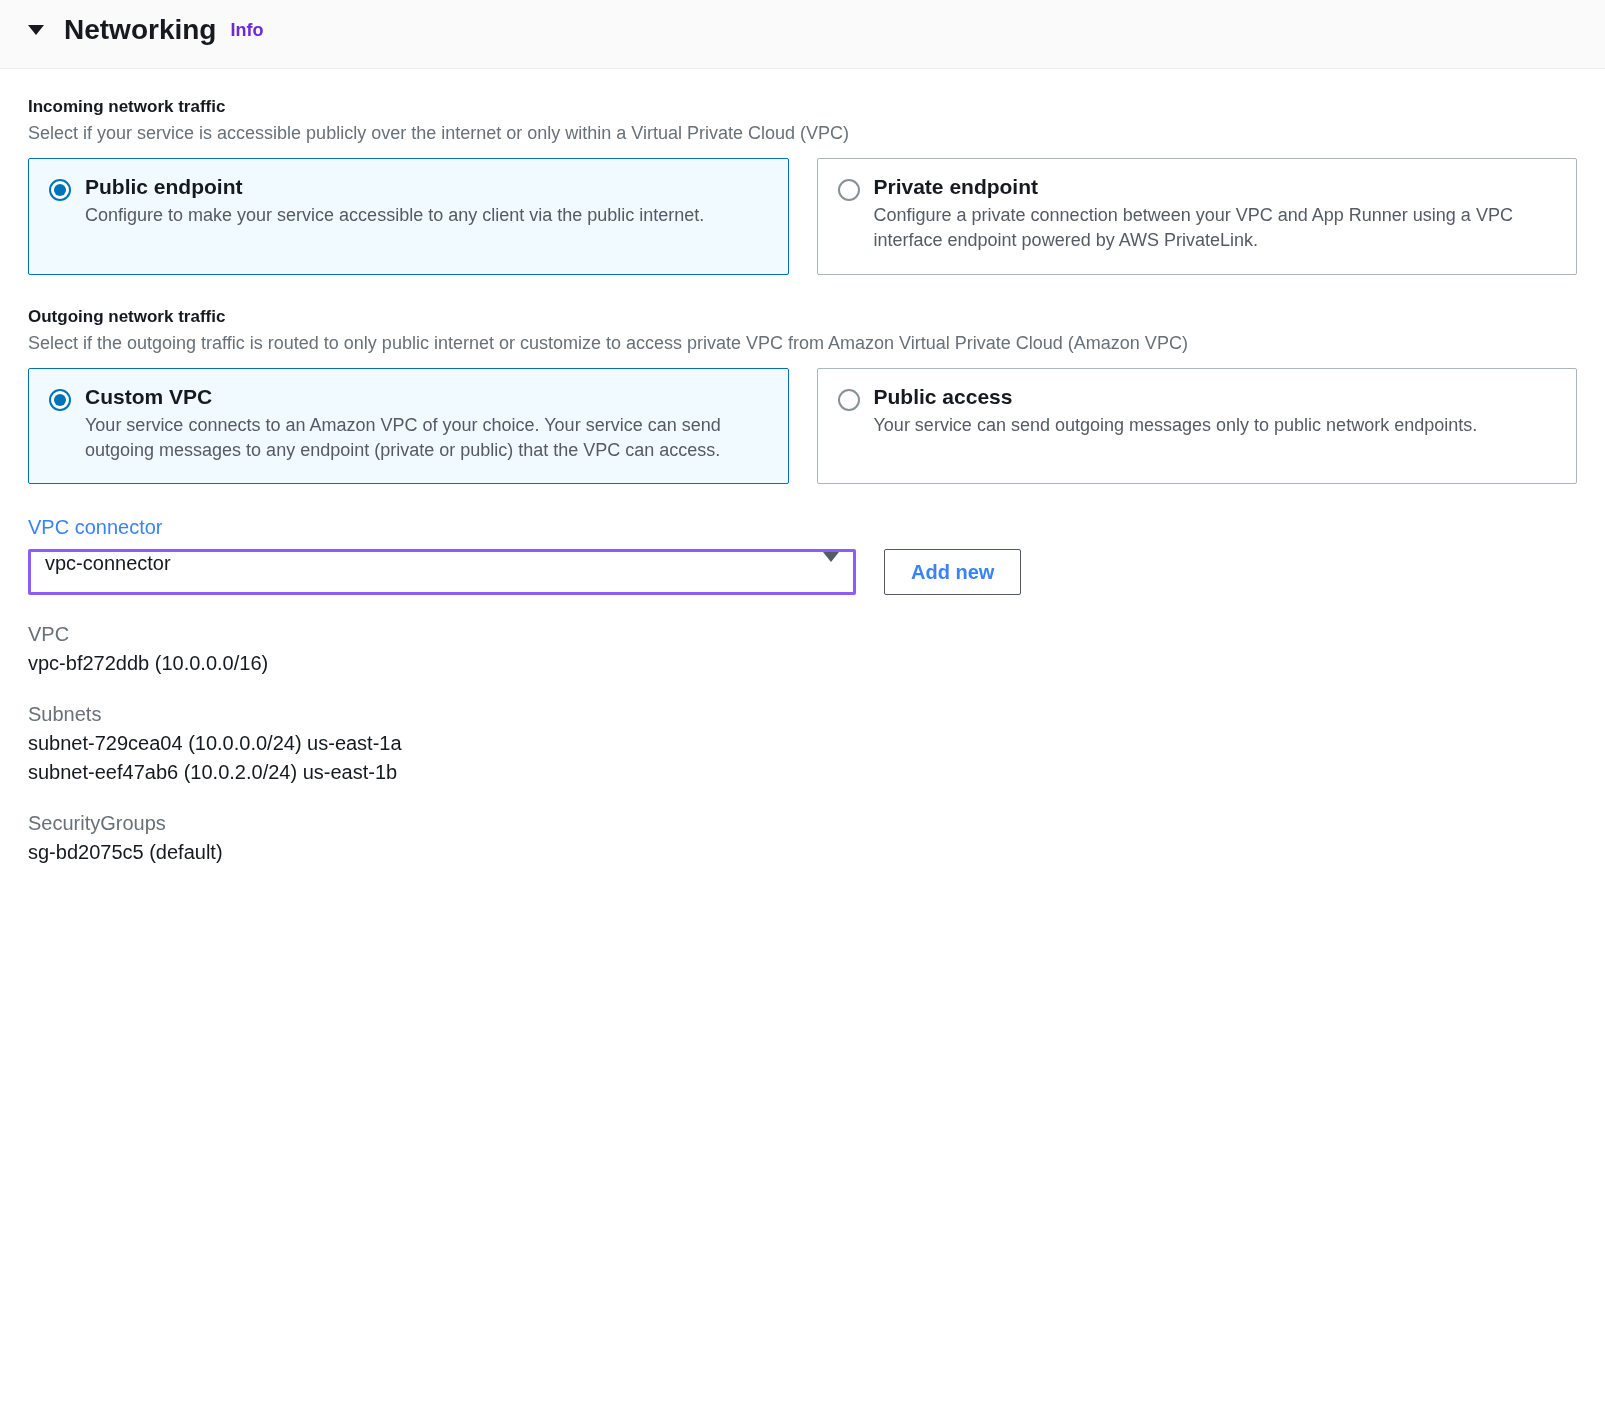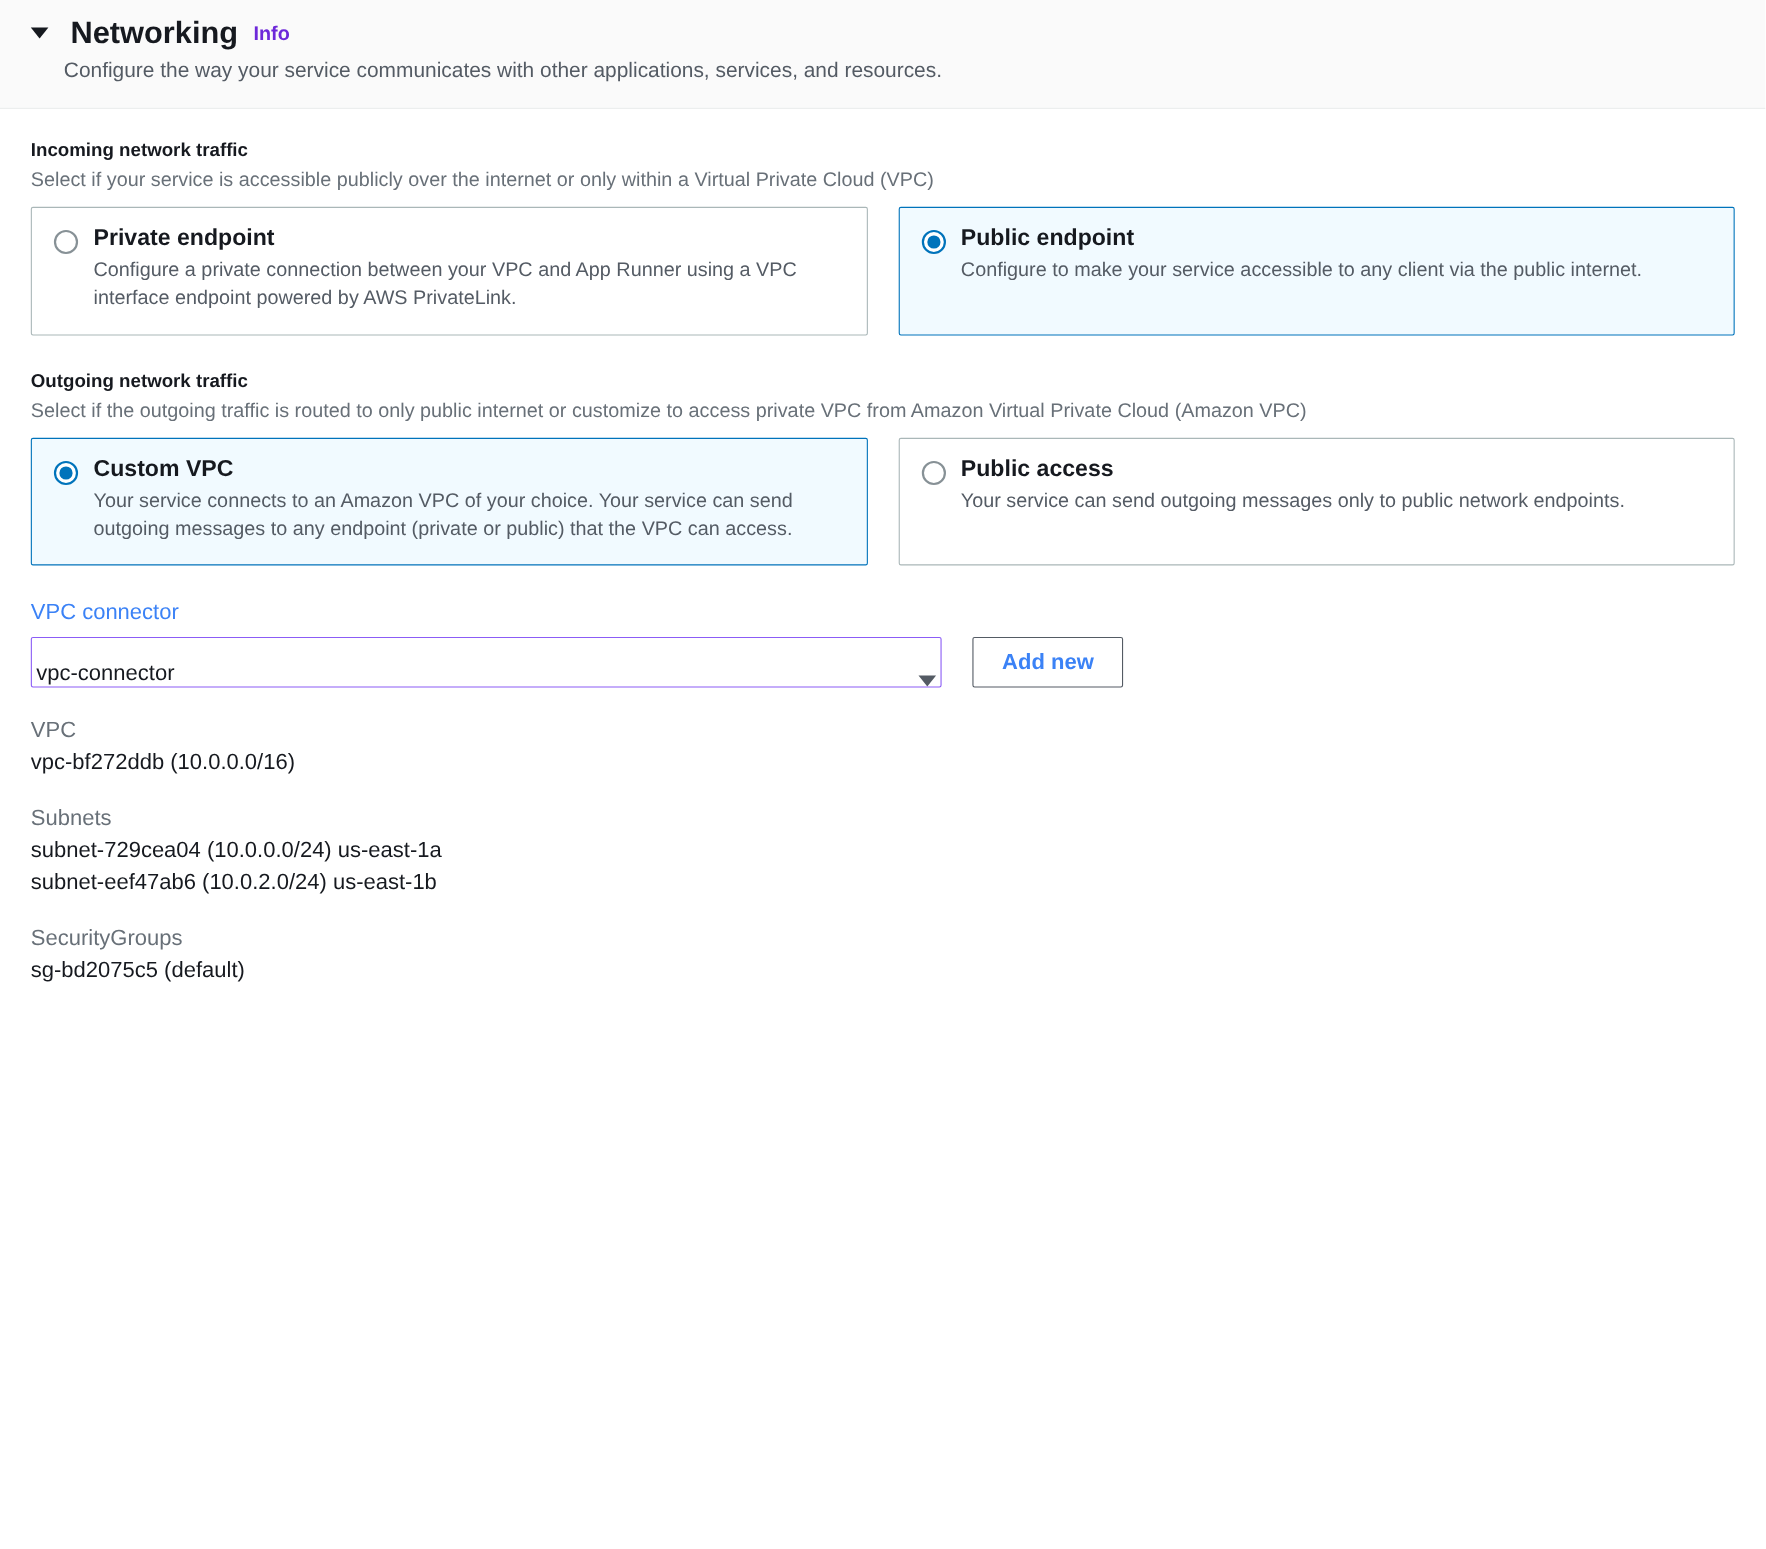--- a/index.html
+++ b/index.html
@@ -124,27 +124,27 @@
     margin-bottom: 10px;
   }
   .select-row {
     display: flex;
     gap: 28px;
     align-items: stretch;
     margin-bottom: 28px;
   }
   .select {
     flex: 0 0 828px;
-    border: 1px solid #8b5cf6;
+    border: 3px solid #8b5cf6;
     border-radius: 2px;
     height: 46px;
     display: flex;
-    align-items: flex-end;
+    align-items: flex-start;
     justify-content: space-between;
-    padding: 0 4px;
+    padding: 0 14px;
     font-size: 20px;
     cursor: pointer;
     background: #fff;
   }
   .select .tri {
     width: 0; height: 0;
     border-left: 8px solid transparent;
     border-right: 8px solid transparent;
     border-top: 10px solid #545b64;
   }
@@ -176,40 +176,39 @@
 </style>
 </head>
 <body>
 
 <div class="panel-header">
   <div class="panel-title-row">
     <span class="caret-toggle"></span>
     <h2 class="panel-title">Networking</h2>
     <span class="info-link">Info</span>
   </div>
-  <div class="panel-subtitle">Configure the way your service communicates with other applications, services, and resources.</div>
 </div>
 
 <div class="panel-body">
 
   <div class="section-title">Incoming network traffic</div>
   <div class="section-desc">Select if your service is accessible publicly over the internet or only within a Virtual Private Cloud (VPC)</div>
   <div class="card-row">
+    <div class="card selected">
+      <div class="radio checked"></div>
+      <div>
+        <div class="card-title">Public endpoint</div>
+        <div class="card-desc">Configure to make your service accessible to any client via the public internet.</div>
+      </div>
+    </div>
     <div class="card">
       <div class="radio"></div>
       <div>
         <div class="card-title">Private endpoint</div>
         <div class="card-desc">Configure a private connection between your VPC and App Runner using a VPC interface endpoint powered by AWS PrivateLink.</div>
-      </div>
-    </div>
-    <div class="card selected">
-      <div class="radio checked"></div>
-      <div>
-        <div class="card-title">Public endpoint</div>
-        <div class="card-desc">Configure to make your service accessible to any client via the public internet.</div>
       </div>
     </div>
   </div>
 
   <div class="section-title">Outgoing network traffic</div>
   <div class="section-desc">Select if the outgoing traffic is routed to only public internet or customize to access private VPC from Amazon Virtual Private Cloud (Amazon VPC)</div>
   <div class="card-row">
     <div class="card selected">
       <div class="radio checked"></div>
       <div>

